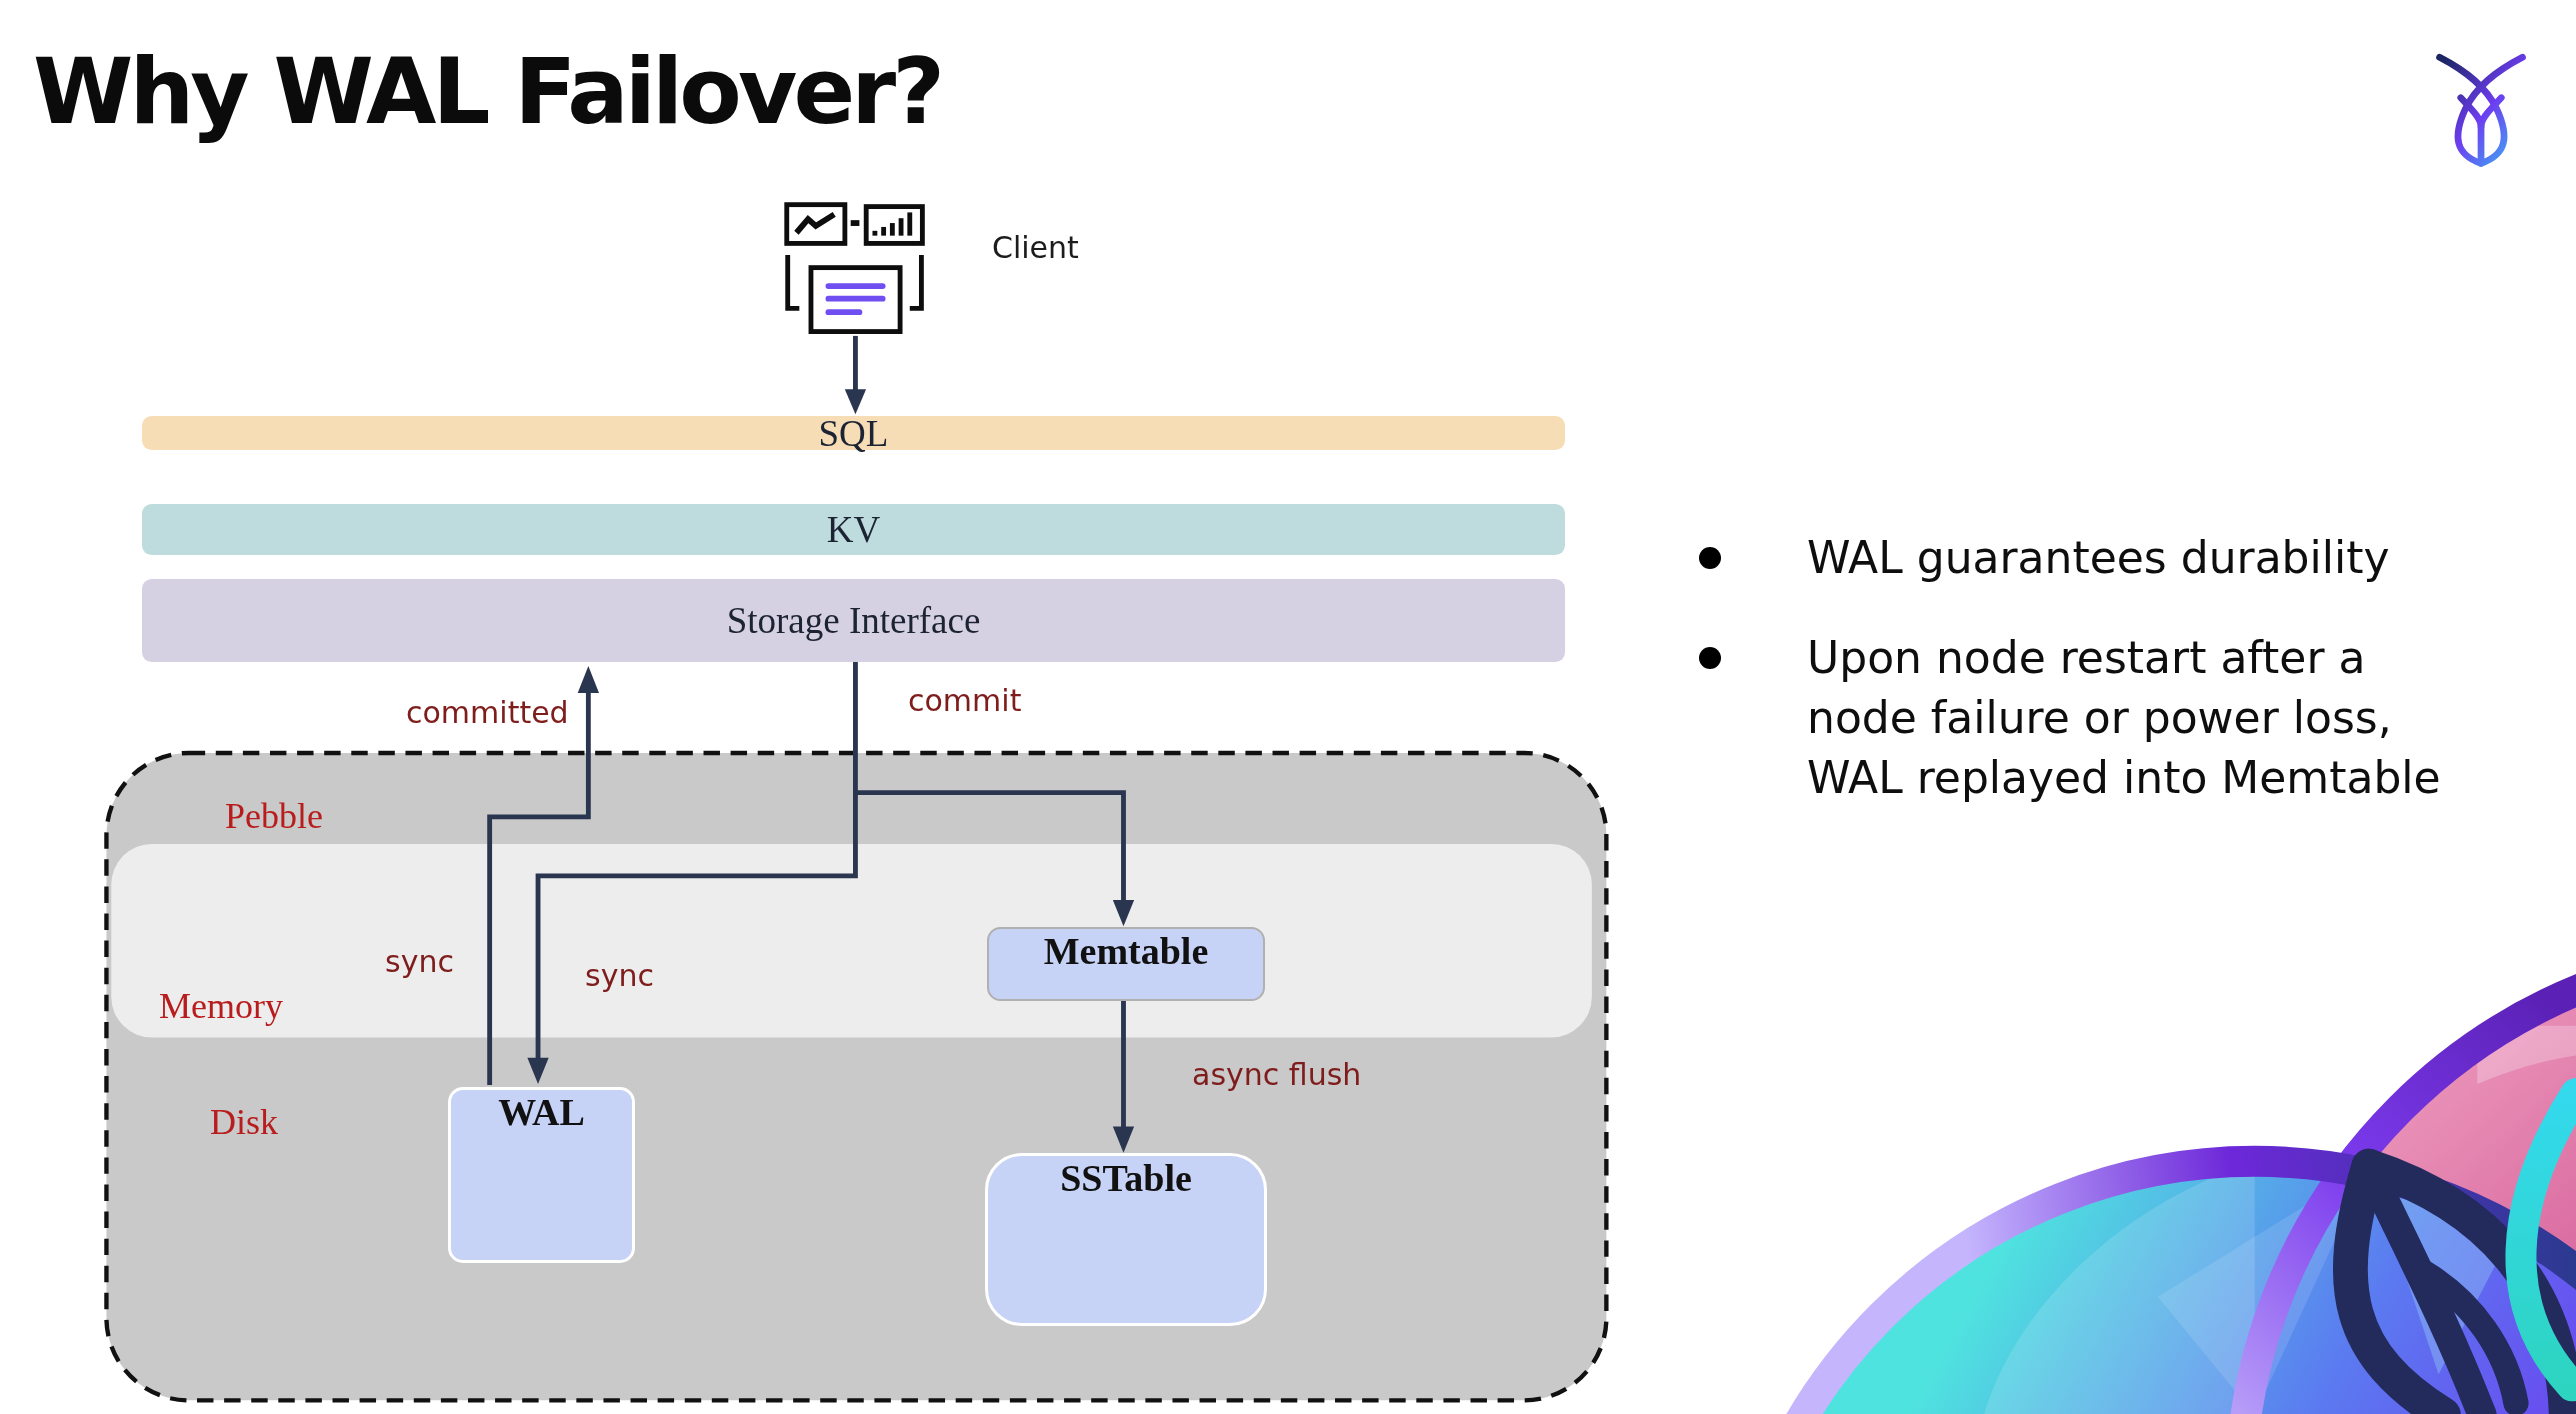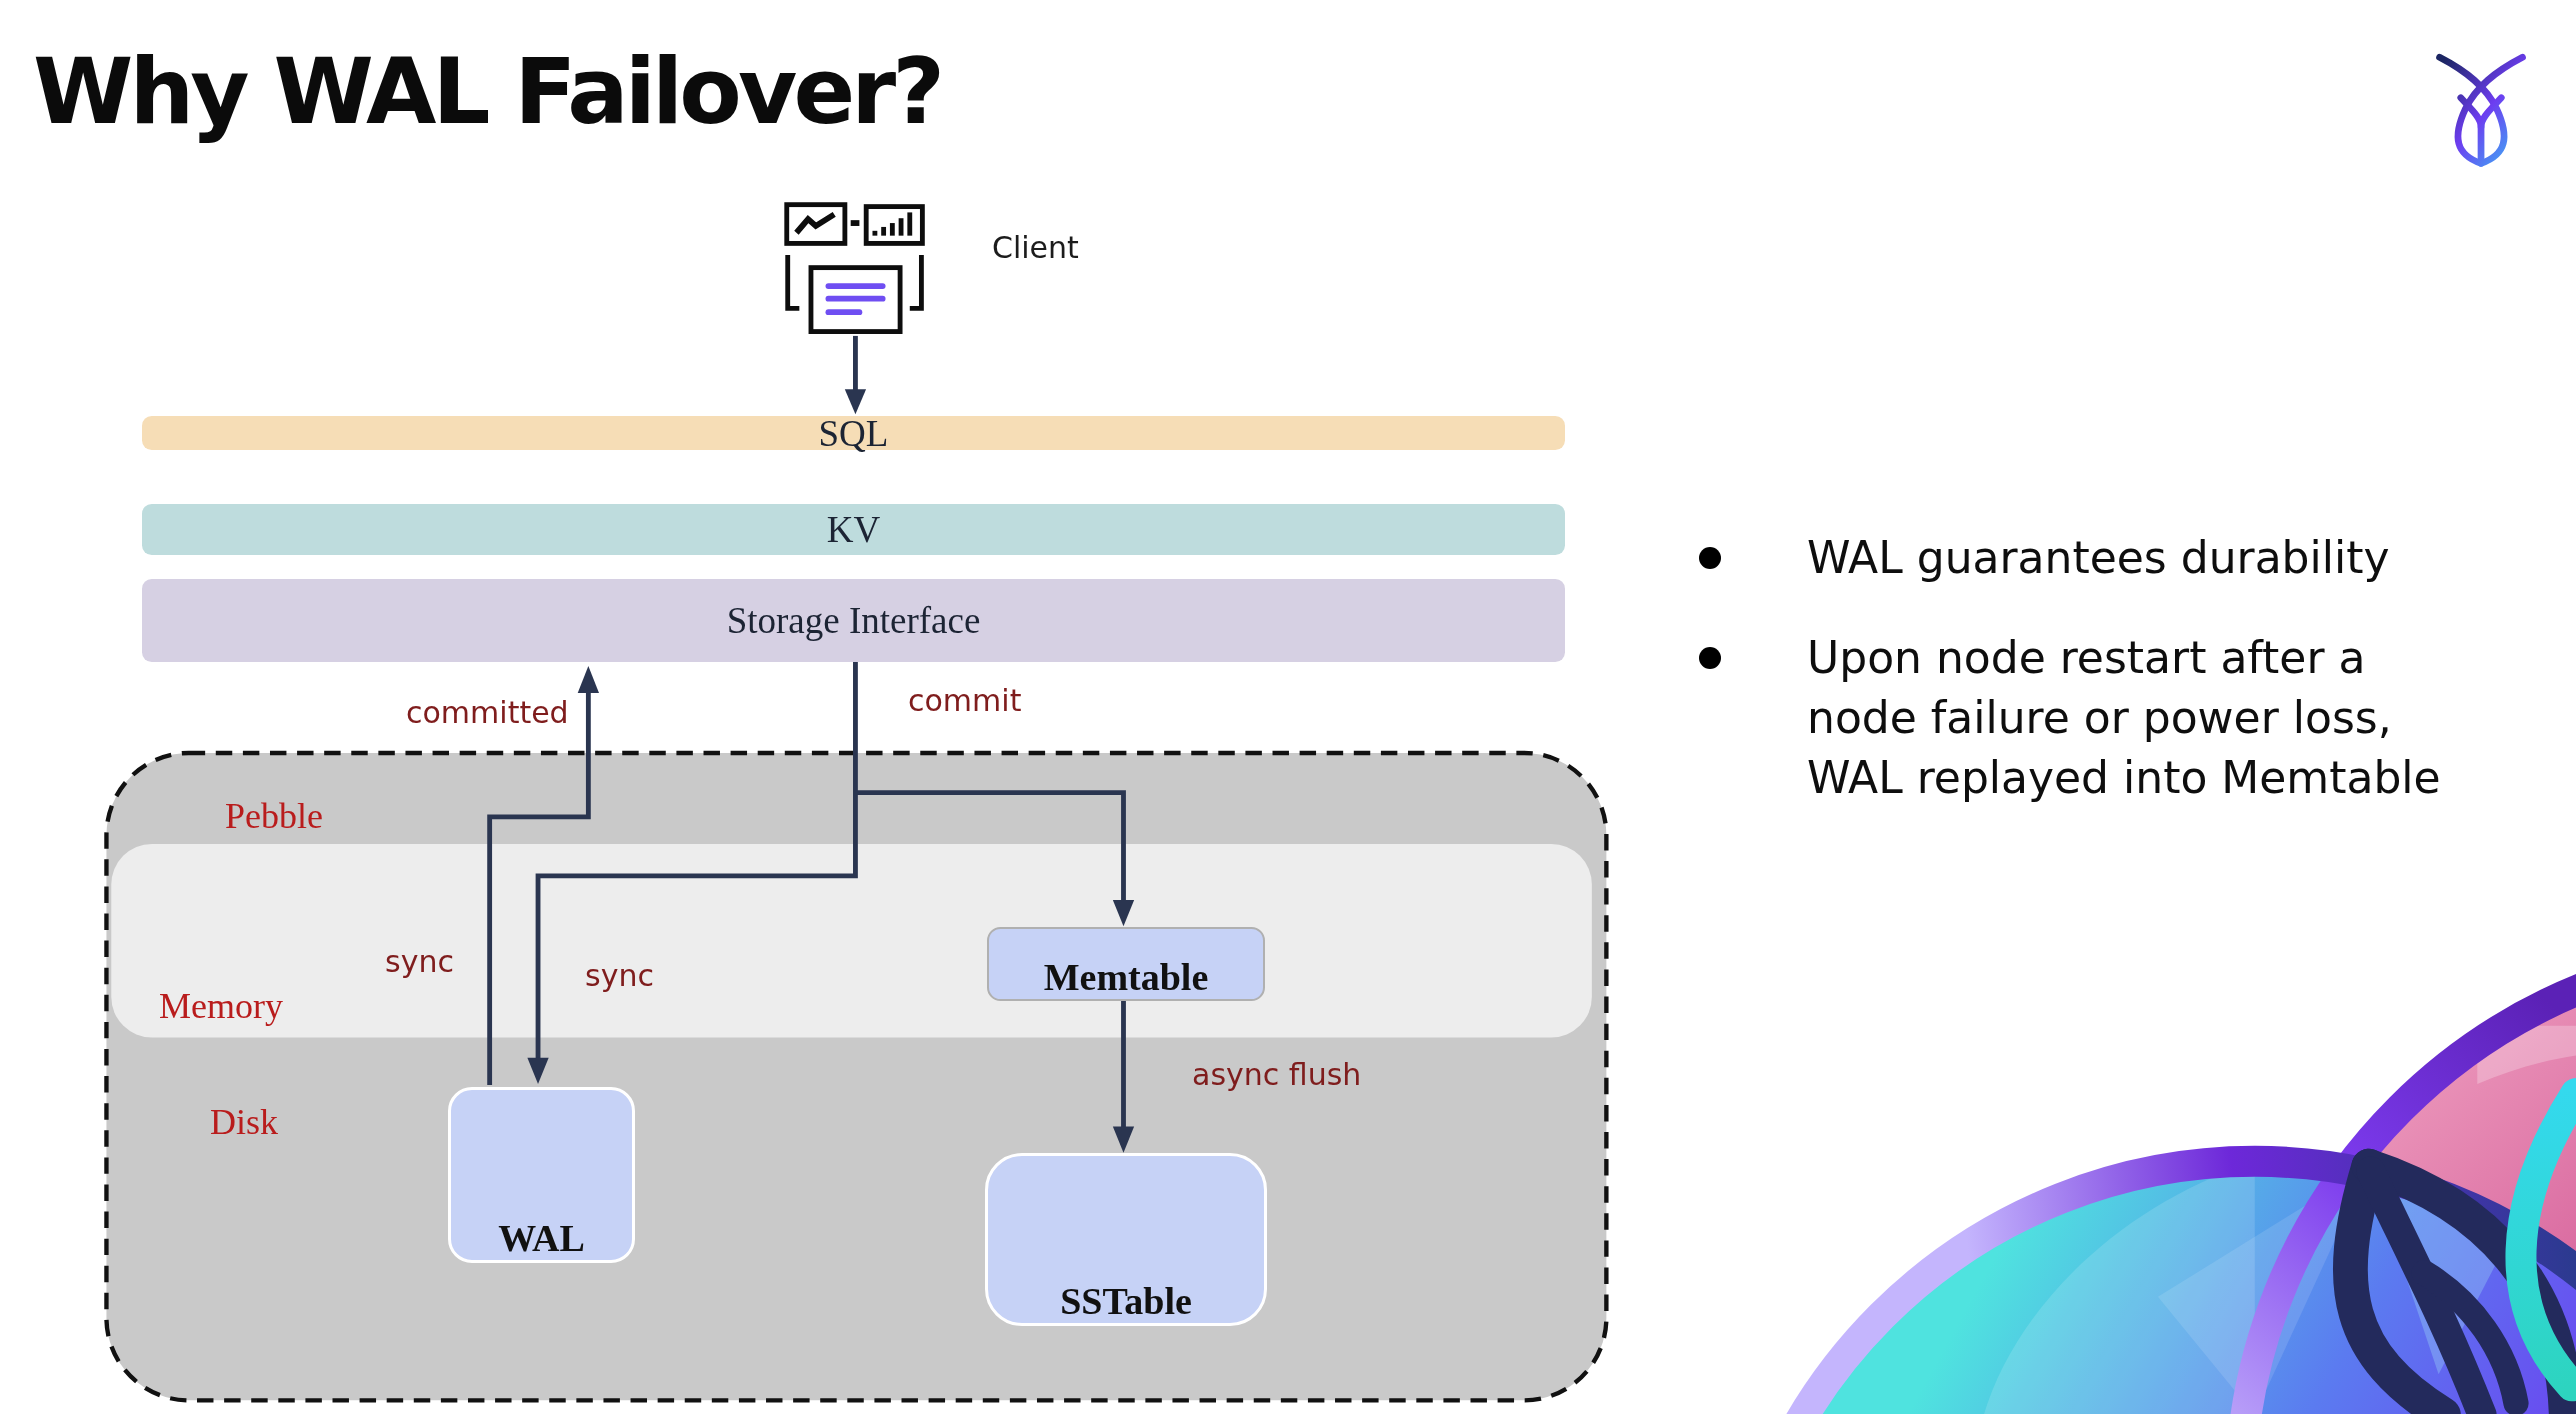--- a/index.html
+++ b/index.html
@@ -17,23 +17,23 @@
   .bar-sql{top:416px;height:34px;background:#f6ddb6;}
   .bar-kv{top:504px;height:51px;background:#bedcdd;}
   .bar-si{top:579px;height:83px;background:#d6d0e3;}
 
   
   .zlabel{font-family:"Liberation Serif",serif;font-size:36px;color:#b91c1c;white-space:nowrap;}
   
   .elabel{font-family:"DejaVu Sans",sans-serif;font-size:30px;color:#7f1d1d;white-space:nowrap;}
 
   
-  .node{display:flex;align-items:flex-end;justify-content:center;background:#c6d2f6;
+  .node{display:flex;align-items:flex-start;justify-content:center;background:#c6d2f6;
         font-family:"Liberation Serif",serif;font-weight:bold;font-size:38px;color:#111111;}
-  .node-wal{left:448px;top:1087px;width:181px;height:170px;border:3.9px solid #ffffff;border-radius:24px;}
+  .node-wal{left:448px;top:1087px;width:181px;height:170px;border:3.9px solid #ffffff;border-radius:15px;}
   .node-memtable{left:987px;top:927px;width:274px;height:70px;border:2.9px solid #b0b0b0;border-radius:13.5px;}
   .node-sstable{left:985px;top:1153px;width:276px;height:167px;border:3.9px solid #ffffff;border-radius:37px;}
 
   
   .client-label{left:992px;top:230px;font-family:"DejaVu Sans",sans-serif;font-size:30px;color:#1c1c1c;}
 
   
   .bullets{left:1699px;top:528px;width:832px;}
   .bullet-row{display:flex;align-items:flex-start;margin-bottom:40px;}
   .bullet-dot{width:22px;height:22px;border-radius:50%;background:#000000;margin-top:19.4px;flex:0 0 22px;}

